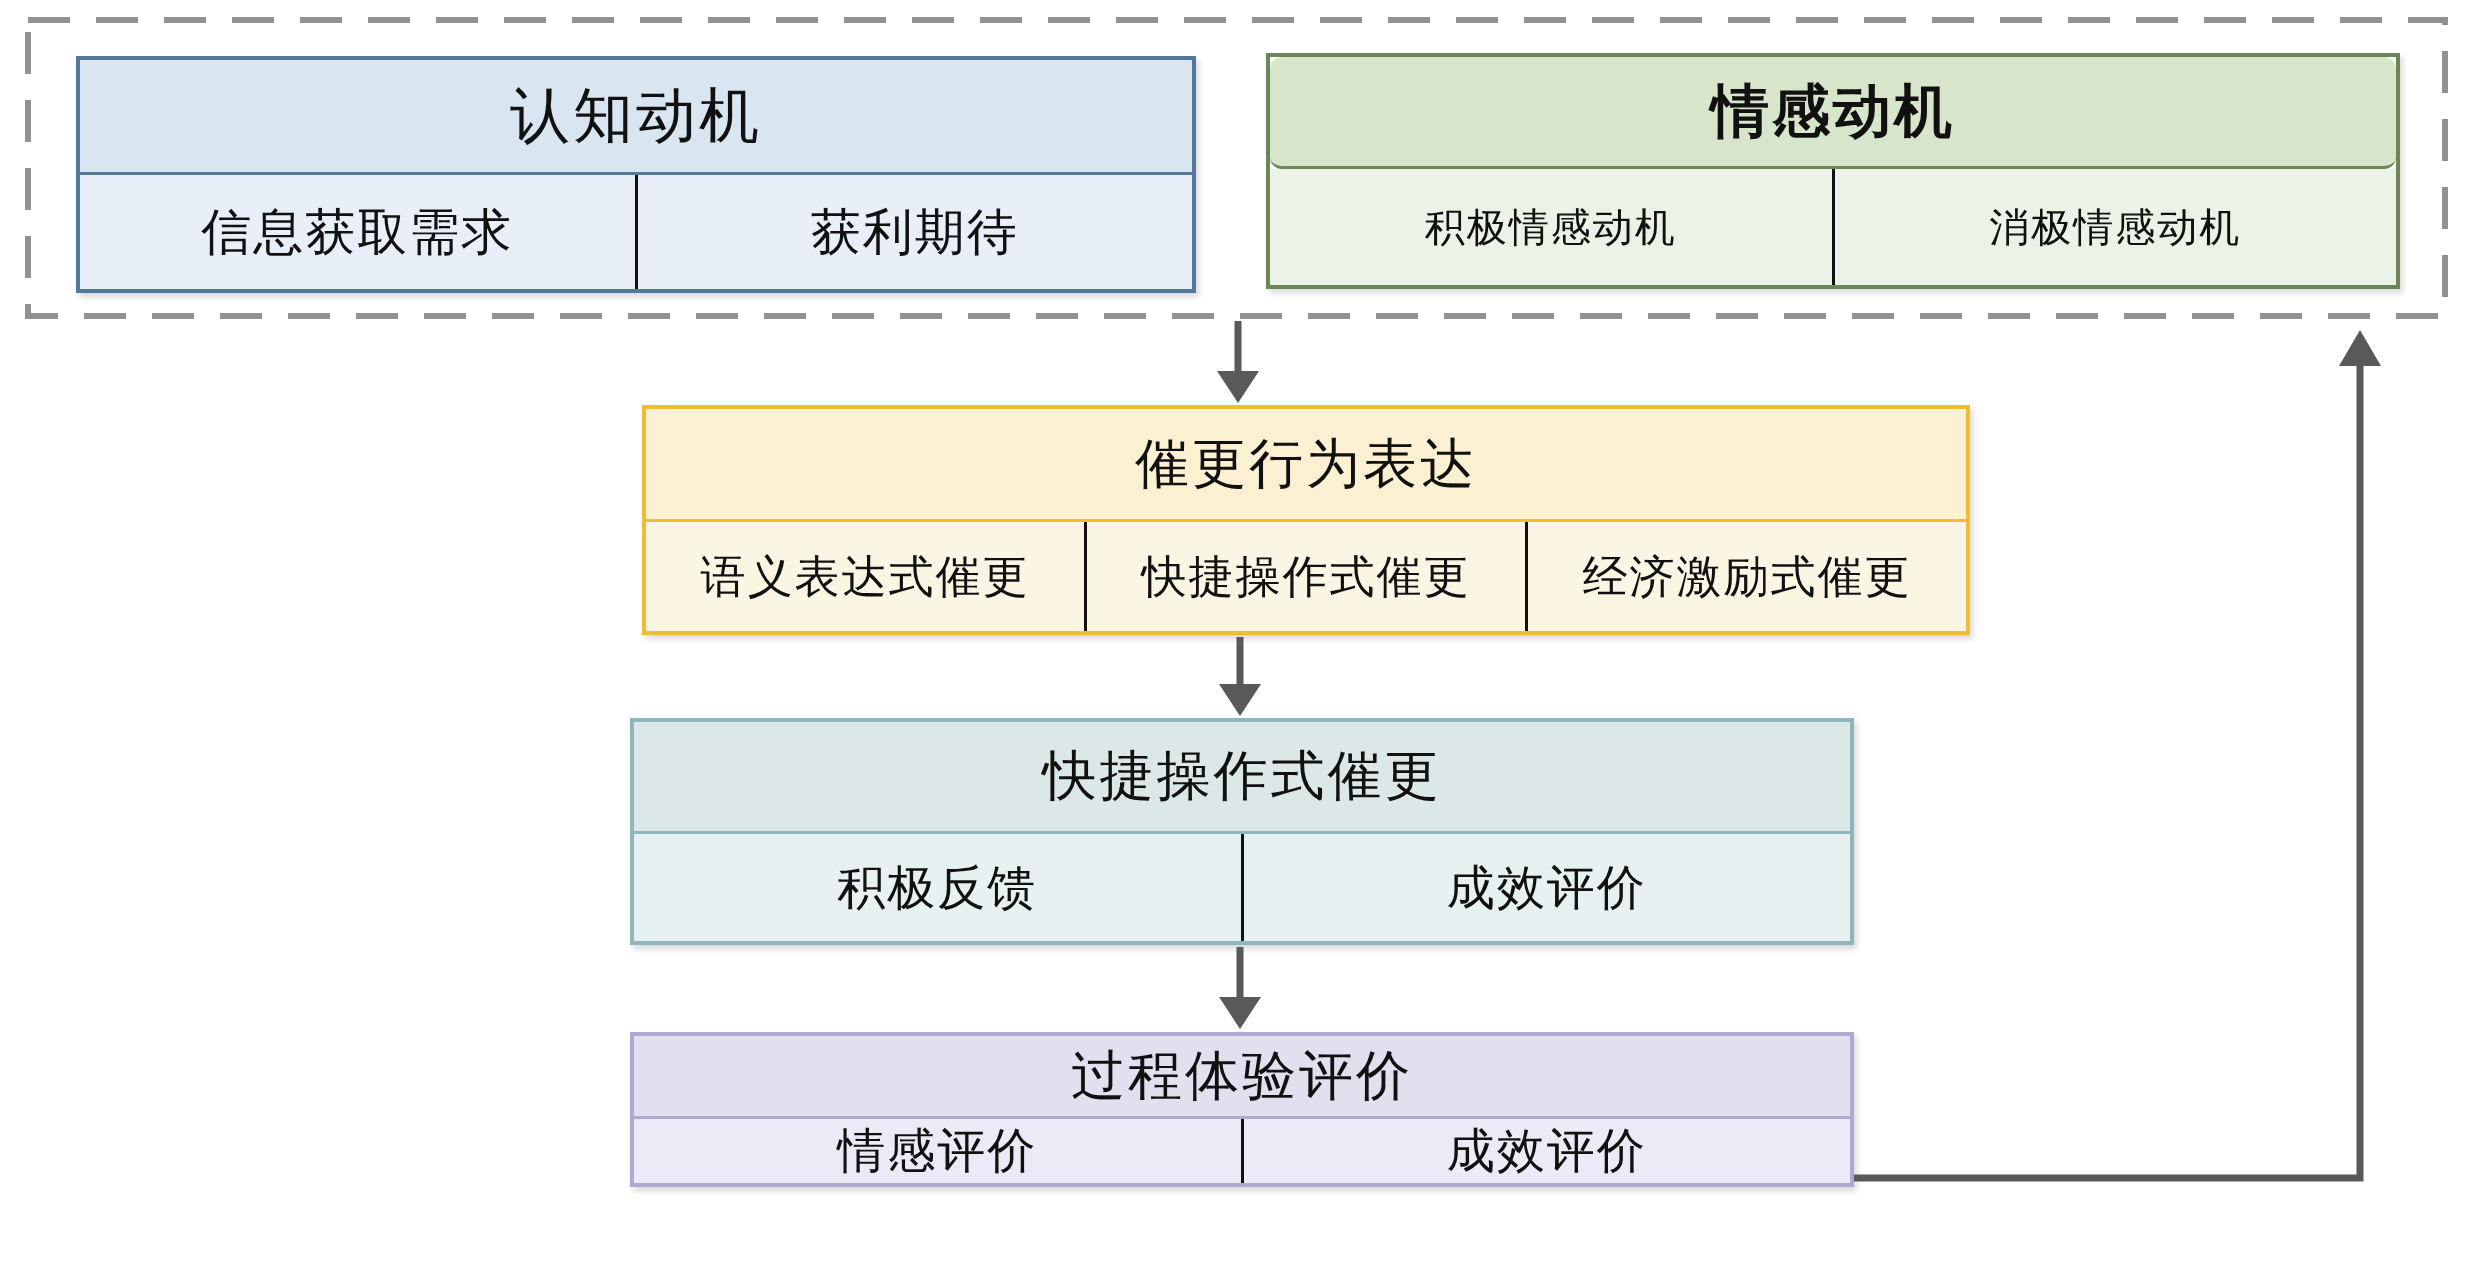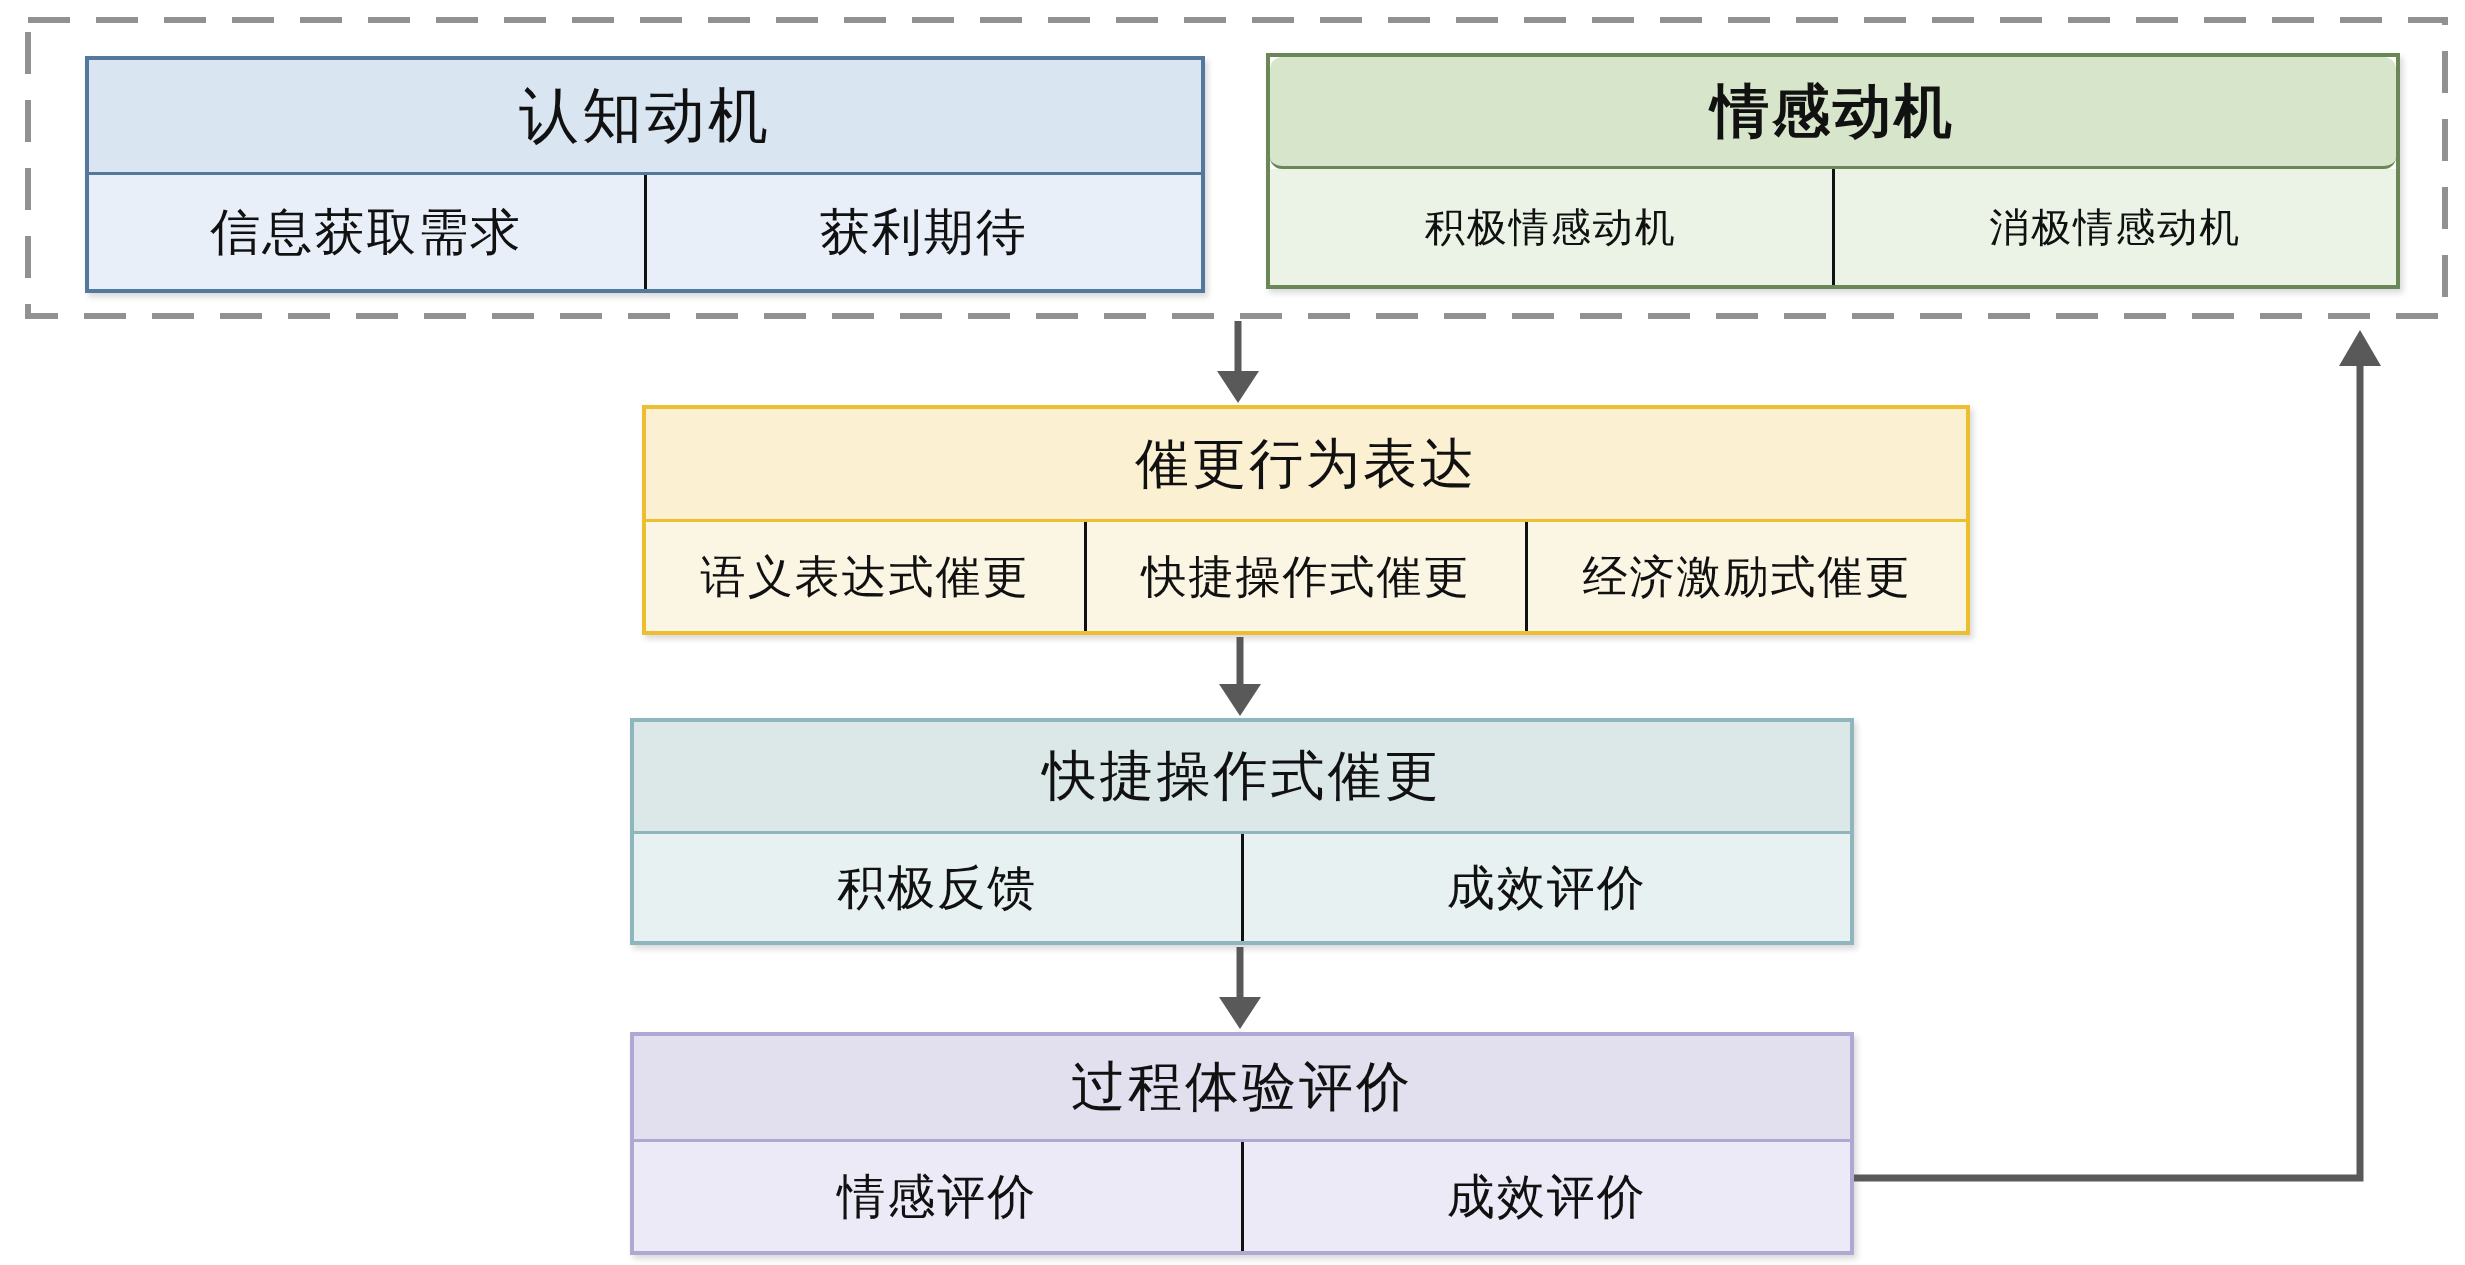--- a/index.html
+++ b/index.html
@@ -41,21 +41,21 @@
     align-items:center;
     justify-content:center;
     letter-spacing:2px;
     border-left:3px solid;
     border-color:inherit;
   }
   .tbox-cell:first-child{border-left:none;}
 
   
   #box-cognitive{
-    left:85px;top:56px;width:1120px;height:237px;
+    left:76px;top:56px;width:1120px;height:237px;
     border-color:var(--blue-border,#54789c);
   }
   #box-cognitive .tbox-header{height:115px;font-size:60px;background:var(--blue-header-bg,#dae5f2);}
   #box-cognitive .tbox-cell{font-size:50px;background:var(--blue-cell-bg,#e9eff9);}
 
   
   #box-emotional{
     left:1266px;top:53px;width:1134px;height:236px;
     border-color:var(--green-border,#6b8758);
   }
@@ -73,21 +73,21 @@
   
   #box-feedback{
     left:630px;top:718px;width:1224px;height:227px;
     border-color:var(--teal-border,#90b6bd);
   }
   #box-feedback .tbox-header{height:112px;font-size:54px;background:var(--teal-header-bg,#dce8e8);}
   #box-feedback .tbox-cell{font-size:48px;background:var(--teal-cell-bg,#e8f1f1);}
 
   
   #box-evaluation{
-    left:630px;top:1032px;width:1224px;height:223px;
+    left:630px;top:1032px;width:1224px;height:155px;
     border-color:var(--purple-border,#aea9d2);
   }
   #box-evaluation .tbox-header{height:106px;font-size:54px;background:var(--purple-header-bg,#e2e0ef);}
   #box-evaluation .tbox-cell{font-size:48px;background:var(--purple-cell-bg,#ebeaf6);}
 
   
   #overlay{
     position:absolute;left:0;top:0;width:2465px;height:1265px;
     pointer-events:none;
   }

